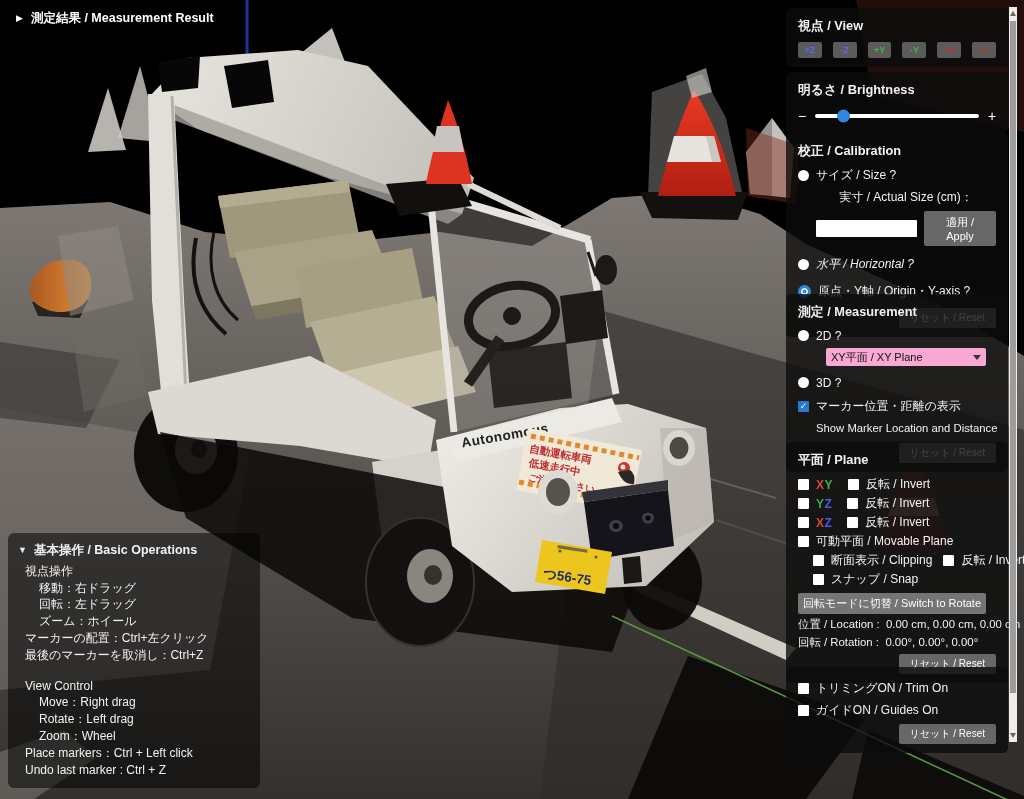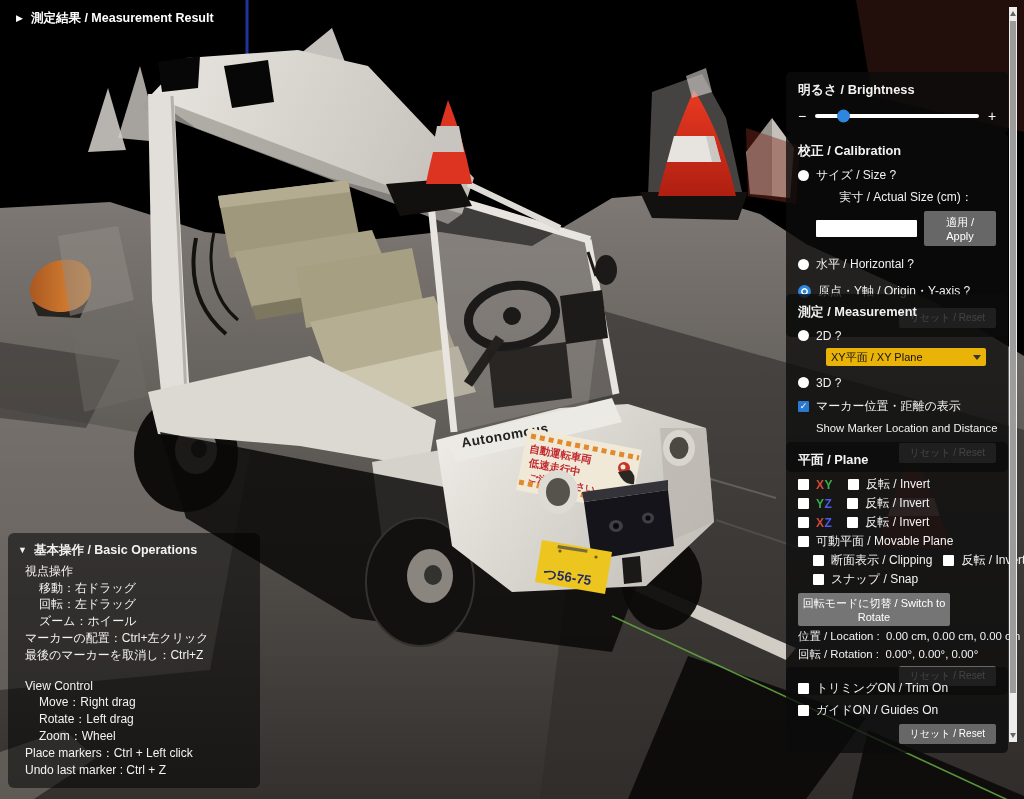--- a/index.html
+++ b/index.html
@@ -29,21 +29,21 @@
          background:rgba(11,11,11,0.78);border-radius:5px;padding:8px 12px 9px;
          font-size:12px;color:#f2f2f2;}
   .p-head{font-weight:bold;font-size:12.8px;margin:2px 0 7px;}
   .row{display:flex;align-items:center;gap:7px;margin:5px 0;min-height:15px;}
   .row.tight{margin:2px 0;}
   .lbl{white-space:nowrap;}
   .small{font-size:11.3px;}
   .reset-row{display:flex;justify-content:flex-end;margin-top:8px;}
   .btn{background:#676767;color:#fff;border:none;border-radius:2px;font-size:10px;
        padding:3px 11px;font-family:inherit;cursor:pointer;}
-  .btn.wide{width:152px;padding:3px 2px;background:#757575;font-size:11px;}
+  .btn.wide{width:188px;padding:3px 2px;background:#757575;font-size:11px;}
 
   
   .vbtn-row{display:flex;gap:11px;margin-top:6px;}
   .vbtn{width:25px;height:16px;background:#5b5b5b;border-radius:2px;border:none;cursor:pointer;
         font-size:9px;font-weight:bold;display:flex;align-items:center;justify-content:center;
         font-family:inherit;padding:0;}
   .v-blue{color:#5b66f2;} .v-green{color:#3cb84a;} .v-red{color:#c23430;}
 
   
   .slider-row{display:flex;align-items:center;gap:9px;margin-top:9px;}
@@ -55,21 +55,21 @@
   
   .radio{width:11px;height:11px;border-radius:50%;background:#fff;flex:0 0 auto;cursor:pointer;}
   .radio.sel{background:#fff;border:3px solid #2e86de;width:7px;height:7px;box-shadow:inset 0 0 0 1.5px #fff;background:#2e86de;}
   .cb{width:11px;height:11px;background:#fff;flex:0 0 auto;cursor:pointer;border-radius:1px;
       display:flex;align-items:center;justify-content:center;}
   .cb.on{background:#2979d0;color:#fff;font-size:9px;line-height:1;font-weight:bold;}
 
   .sub{padding-left:18px;justify-content:center;}
   .sub2{padding-left:15px;}
   .inputbox{width:95px;height:17px;border:none;background:#fff;border-radius:1px;font-size:11px;padding:0 3px;}
-  .selectbox{width:150px;height:18px;background:#eab308;color:#111;font-size:11px;border-radius:2px;
+  .selectbox{width:150px;height:18px;background:#f9a8d4;color:#111;font-size:11px;border-radius:2px;
              display:flex;align-items:center;justify-content:space-between;padding:0 5px;cursor:pointer;}
   .caret{width:0;height:0;border-left:4px solid transparent;border-right:4px solid transparent;
          border-top:5px solid #333;}
   .ax{font-weight:bold;letter-spacing:0.5px;}
   .ax .x{color:#d04a3a;} .ax .y{color:#3aae4a;} .ax .z{color:#4a5cf0;}
   .kv{font-size:11.4px;margin:3px 0;white-space:nowrap;}
 
   
   .sbar{position:absolute;left:1009px;top:7px;width:8px;height:735px;background:#ededed;}
   .sbar .thumb{position:absolute;left:1px;top:14px;width:6px;height:672px;background:#9c9c9c;cursor:pointer;}
@@ -279,20 +279,31 @@
     <div class="ops-line ind1">最後のマーカーを取消し：Ctrl+Z</div>
     <div class="ops-gap"></div>
     <div class="ops-line ind1">View Control</div>
     <div class="ops-line ind2">Move：Right drag</div>
     <div class="ops-line ind2">Rotate：Left drag</div>
     <div class="ops-line ind2">Zoom：Wheel</div>
     <div class="ops-line ind1">Place markers：Ctrl + Left click</div>
     <div class="ops-line ind1">Undo last marker : Ctrl + Z</div>
   </div>
 
+  <div class="panel" style="top:8px;">
+    <div class="p-head">視点 / View</div>
+    <div class="vbtn-row">
+      <button class="vbtn v-blue">+Z</button>
+      <button class="vbtn v-blue">-Z</button>
+      <button class="vbtn v-green">+Y</button>
+      <button class="vbtn v-green">-Y</button>
+      <button class="vbtn v-red">+X</button>
+      <button class="vbtn v-red">-X</button>
+    </div>
+  </div>
 
   <div class="panel" style="top:72px;">
     <div class="p-head">明るさ / Brightness</div>
     <div class="slider-row">
       <span class="slider-sign">−</span>
       <div class="slider-track">
         <div class="slider-thumb" style="left: calc(17% - 6px);"></div>
       </div>
       <span class="slider-sign">+</span>
     </div>
@@ -304,21 +315,21 @@
       <span class="radio"></span>
       <span class="lbl">サイズ / Size ?</span>
     </div>
     <div class="row tight sub">
       <span class="lbl">実寸 / Actual Size (cm)：</span>
     </div>
     <div class="row sub">
       <input class="inputbox" type="text" value="" style="">
       <button class="btn" style="padding:4px 8px;font-size:11px;">適用 / Apply</button>
     </div>
-    <div class="row" style="margin-top:10px;">
+    <div class="row" style="margin-top:10px;font-style:italic;">
       <span class="radio"></span>
       <span class="lbl">水平 / Horizontal ?</span>
     </div>
     <div class="row" style="margin-top:10px;">
       <span class="radio sel"></span>
       <span class="lbl">原点・Y軸 / Origin・Y-axis ?</span>
     </div>
     <div class="reset-row">
       <button class="btn">リセット / Reset</button>
     </div>

